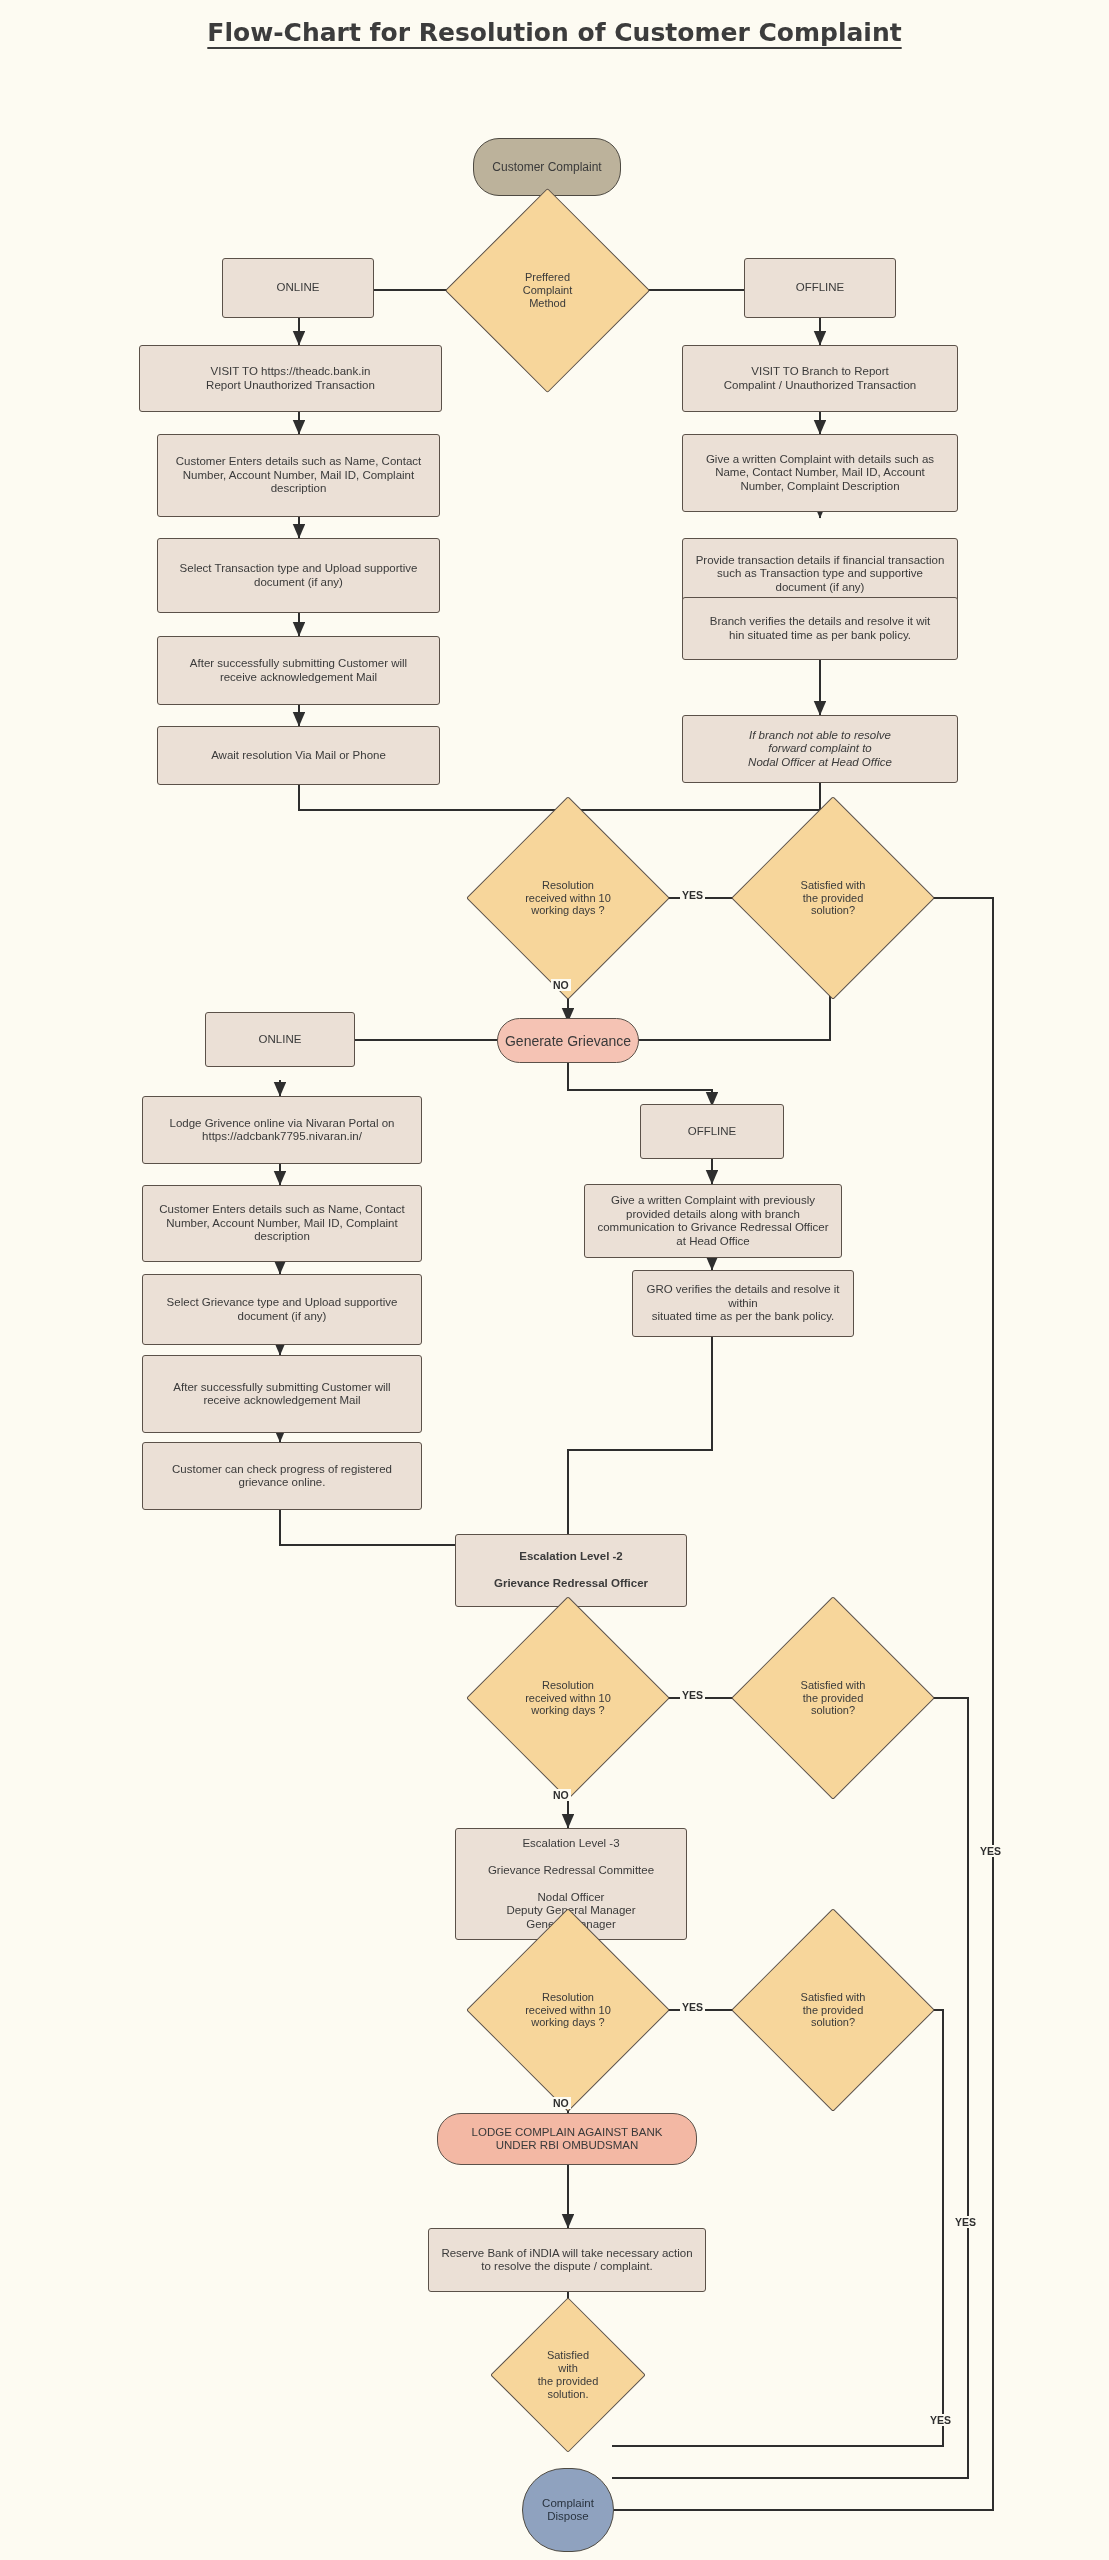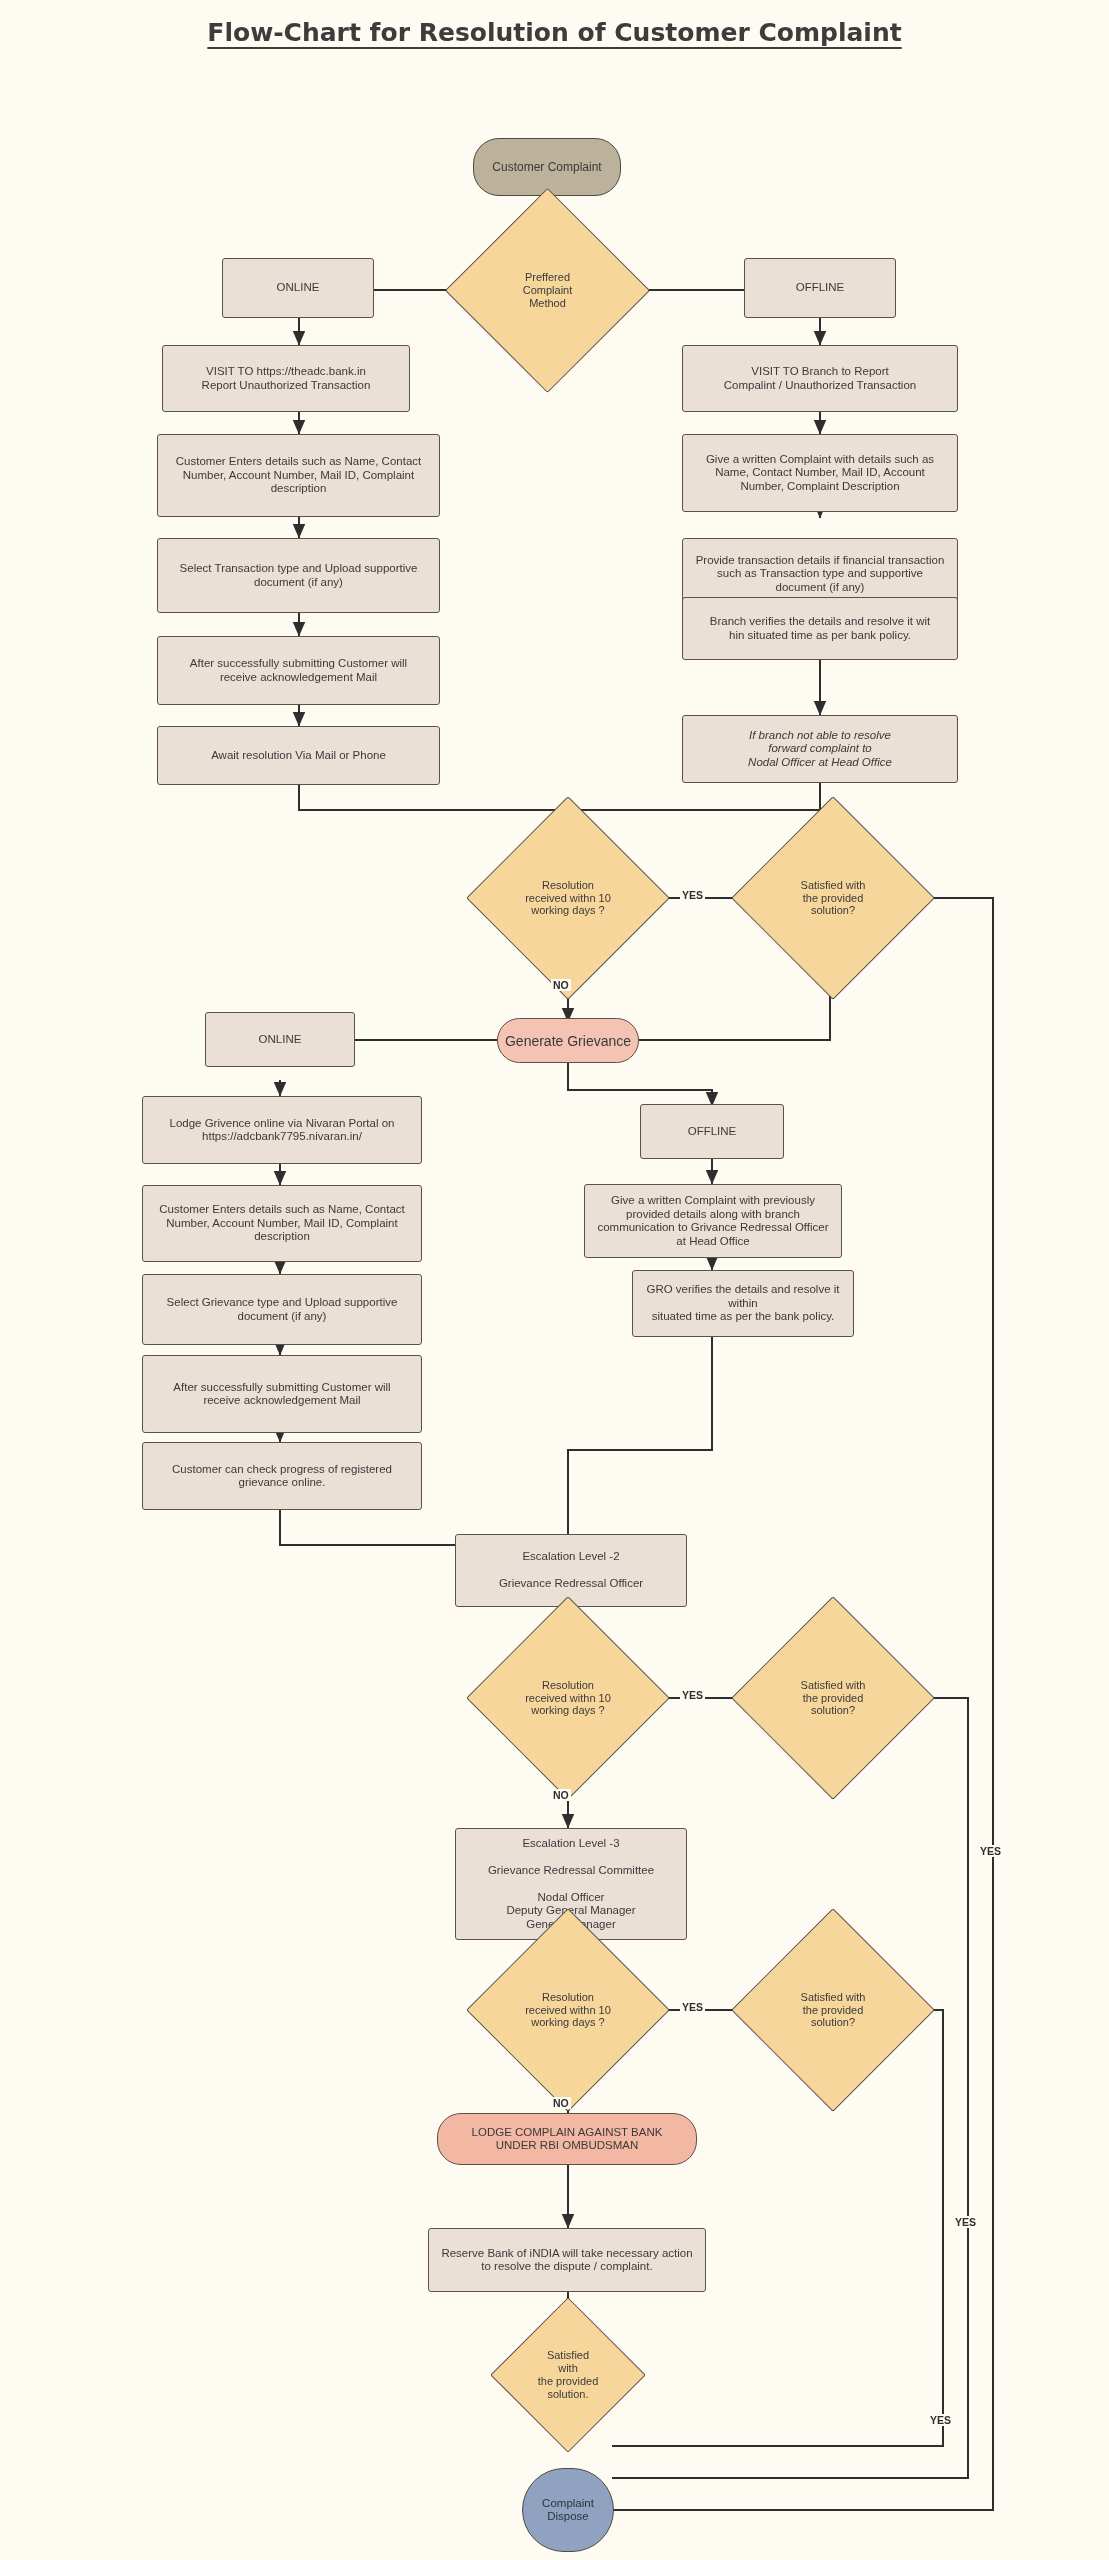--- a/index.html
+++ b/index.html
@@ -152,21 +152,21 @@
   </div>
 
   <div class="node proc" style="left:222px;top:258px;width:152px;height:60px;">
     <span class="txt">ONLINE</span>
   </div>
 
   <div class="node proc" style="left:744px;top:258px;width:152px;height:60px;">
     <span class="txt">OFFLINE</span>
   </div>
 
-  <div class="node proc" style="left:162px;top:345px;width:248px;height:67px;">
+  <div class="node proc" style="left:139px;top:345px;width:303px;height:67px;">
     <span class="txt">VISIT TO https://theadc.bank.in
 Report Unauthorized Transaction</span>
   </div>
   <div class="node proc" style="left:157px;top:434px;width:283px;height:83px;">
     <span class="txt">Customer Enters details such as Name, Contact
 Number, Account Number, Mail ID, Complaint
 description</span>
   </div>
   <div class="node proc" style="left:157px;top:538px;width:283px;height:75px;">
     <span class="txt">Select Transaction type and Upload supportive
@@ -256,21 +256,21 @@
     <span class="txt">Give a written Complaint with previously
 provided details along with branch
 communication to Grivance Redressal Officer
 at Head Office</span>
   </div>
   <div class="node proc" style="left:584px;top:1270px;width:222px;height:67px;margin-left:48px;">
     <span class="txt">GRO verifies the details and resolve it within
 situated time as per the bank policy.</span>
   </div>
 
-  <div class="node proc" style="left:455px;top:1534px;width:232px;height:73px;">
+  <div class="node proc" style="left:455px;top:1534px;width:232px;height:73px;font-weight:bold;">
     <span class="txt">Escalation Level -2
 
 Grievance Redressal Officer</span>
   </div>
 
   <div class="node dec" style="left:496px;top:1626px;width:144px;height:144px;">
     <span class="shape"></span>
     <span class="txt">Resolution
 received withn 10
 working days ?</span>

